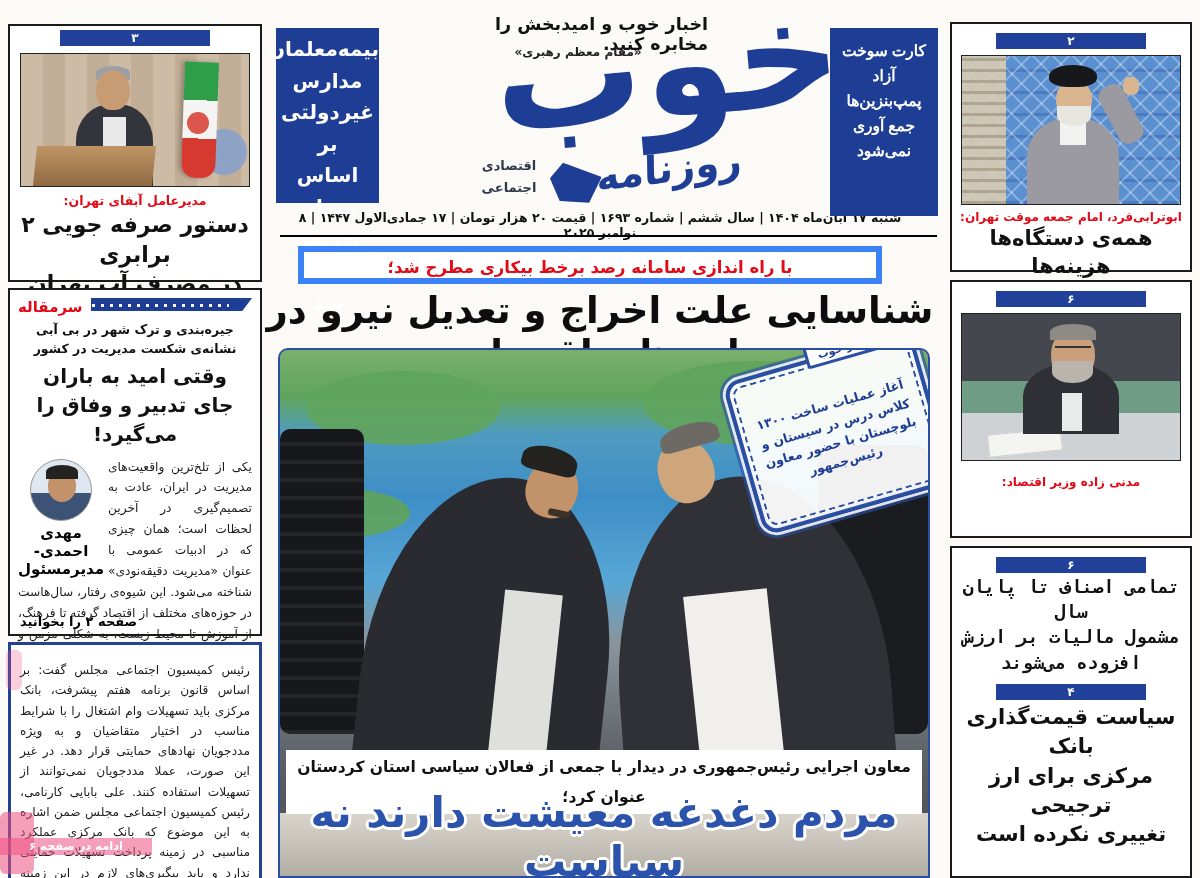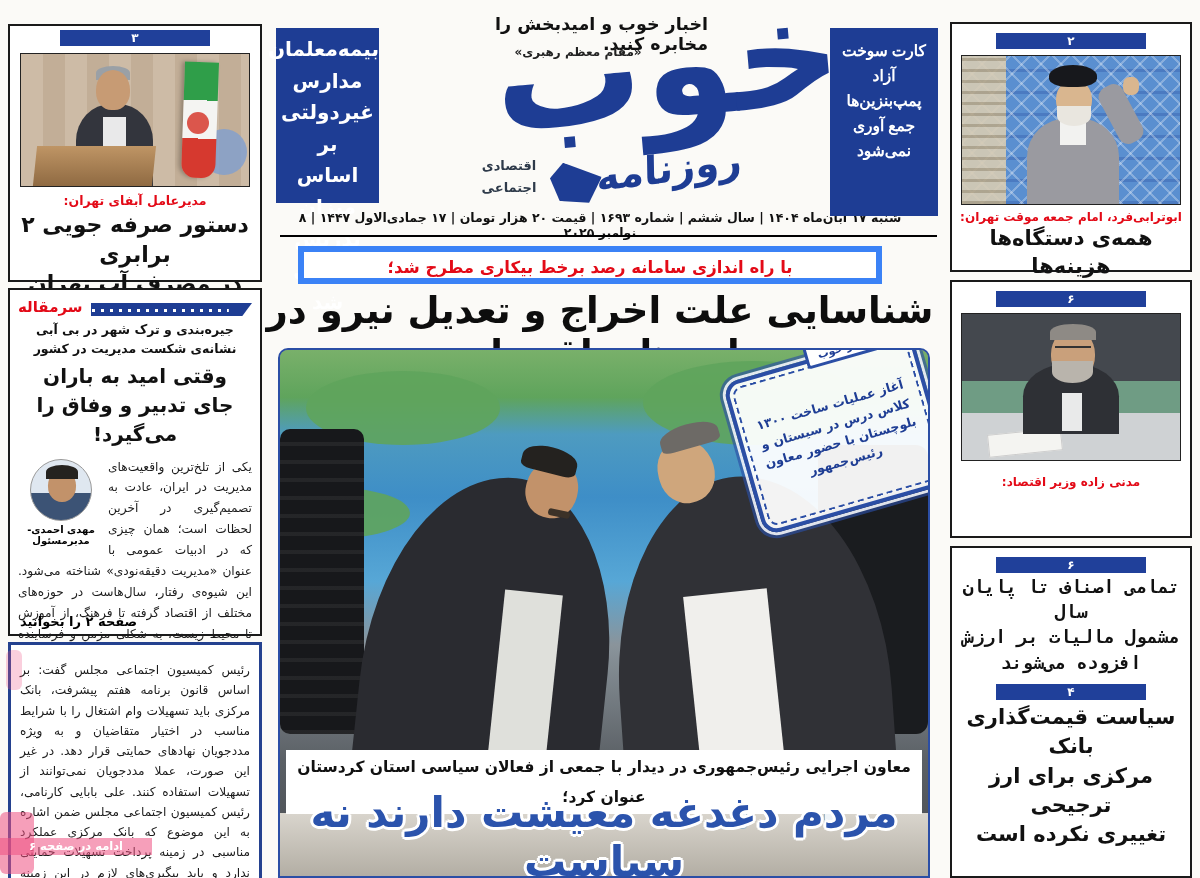--- a/index.html
+++ b/index.html
@@ -87,21 +87,21 @@
   
   .stamp { position:absolute; top:4px; right:-8px; width:196px; height:158px; transform:rotate(-16deg); z-index:6; }
   .stamp-outer { position:absolute; inset:0; background:rgba(255,255,255,.94); border:4px solid #2b4ea5;
      border-radius:16px; box-shadow:0 0 0 3px rgba(255,255,255,.85), 0 0 0 6px rgba(43,78,165,.65); }
   .stamp-inner { position:absolute; inset:7px; border:2px dashed #2b4ea5; border-radius:10px;
      display:flex; align-items:center; justify-content:center; padding:6px; }
   .stamp-text { font-size:12.5px; line-height:1.55; font-weight:800; color:#1e3d94; text-align:center; white-space:pre-line; }
   .stamp-tab { position:absolute; top:-13px; right:34px; background:#fff; border:3px solid #2b4ea5; border-radius:4px;
      padding:0 10px; font-size:11px; font-weight:800; color:#1e3d94; line-height:17px; }
   
-  .ed-header { display:flex; align-items:flex-end; gap:8px; }
+  .ed-header { display:flex; align-items:flex-start; gap:8px; }
   .ed-bar { flex:1; height:13px; background:#1e3d94; clip-path:polygon(0 0,100% 0,94% 100%,0 100%);
      background-image:repeating-linear-gradient(90deg,#fff 0 3px,transparent 3px 9px);
      background-size:85% 3px; background-position:4% 55%; background-repeat:no-repeat; background-color:#1e3d94; }
   .author-pic { width:62px; height:62px; border-radius:50%; border:1px solid #999; position:relative; overflow:hidden;
      background:linear-gradient(180deg,#dfe7f0 0 55%,#3c5375 55% 100%); }
   .author-pic:before { content:""; position:absolute; left:17px; top:10px; width:28px; height:32px; background:#c2926a; border-radius:48%; }
   .author-pic:after  { content:""; position:absolute; left:15px; top:5px; width:32px; height:14px; background:#24221f; border-radius:50% 50% 0 0; }
   .pink { background:rgba(238,80,130,.55); }
   .wm-band { position:absolute; left:0; top:838px; width:152px; height:17px; z-index:8; }
   .wm-blob1 { position:absolute; left:0; top:812px; width:34px; height:62px; border-radius:6px; z-index:8; }
@@ -145,21 +145,21 @@
       <div class="ed-bar"></div>
       <div style="color:#e30a17; font-weight:900; font-size:15px;">سرمقاله</div>
     </div>
     <div class="title ml" style="font-size:12.5px; line-height:1.5; margin-top:5px;">جیره‌بندی و ترک شهر در بی آبی
 نشانه‌ی شکست مدیریت در کشور</div>
     <div class="title ml" style="font-size:20px; line-height:1.45; margin-top:3px;">وقتی امید به باران
 جای تدبیر و وفاق را می‌گیرد!</div>
     <div style="margin-top:8px; position:relative;">
       <div style="float:left; width:86px; text-align:center; margin:2px 4px 2px 0;">
         <div class="author-pic" style="margin:0 auto;"></div>
-        <div style="font-size:10px; font-weight:800; margin-top:3px;">مهدی احمدی-مدیرمسئول</div>
+        <div style="font-size:15px; font-weight:800; margin-top:3px;">مهدی احمدی-مدیرمسئول</div>
       </div>
       <div style="font-size:12.2px; line-height:1.72; text-align:justify; color:#1c1c1c;">یکی از تلخ‌ترین واقعیت‌های مدیریت در ایران، عادت به تصمیم‌گیری در آخرین لحظات است؛ همان چیزی که در ادبیات عمومی با عنوان «مدیریت دقیقه‌نودی» شناخته می‌شود. این شیوه‌ی رفتار، سال‌هاست در حوزه‌های مختلف از اقتصاد گرفته تا فرهنگ، از آموزش تا محیط زیست، به شکلی مزمن و فرساینده ادامه دارد. اما در میان همه‌ی این عرصه‌ها، شاید هیچ حوزه‌ای به اندازه‌ی «مدیریت منابع آب» قربانی این تأخیر تاریخی نبوده است. این روزها که بالاترین مقام اجرایی کشور از...</div>
     </div>
     <div class="abs" style="left:10px; bottom:5px; font-size:13px; font-weight:900;">صفحه ۲ را بخوانید</div>
   </div>
 
   <div class="abs" style="left:8px; top:642px; width:254px; height:240px; border:3px solid #24418f; background:#fff; padding:8px 9px;">
     <div style="font-size:12.2px; line-height:1.66; text-align:justify; margin-top:7px; color:#1c1c1c;">رئیس کمیسیون اجتماعی مجلس گفت: بر اساس قانون برنامه هفتم پیشرفت، بانک مرکزی باید تسهیلات وام اشتغال را با شرایط مناسب در اختیار متقاضیان و به ویژه مددجویان نهادهای حمایتی قرار دهد. در غیر این صورت، عملا مددجویان نمی‌توانند از تسهیلات استفاده کنند. علی بابایی کارنامی، رئیس کمیسیون اجتماعی مجلس ضمن اشاره به این موضوع که بانک مرکزی عملکرد مناسبی در زمینه پرداخت تسهیلات حمایتی ندارد و باید پیگیری‌های لازم در این زمینه انجام شود، تصریح کرد: متأسفانه شاهد هستیم که...</div>
   </div>
   <div class="wm-blob1 pink"></div>

